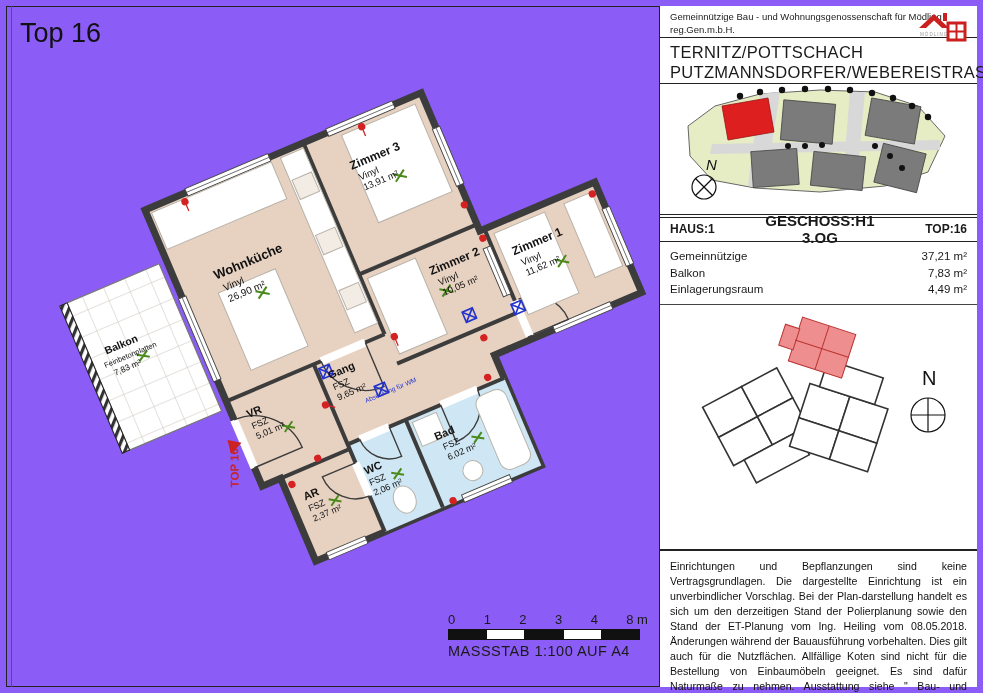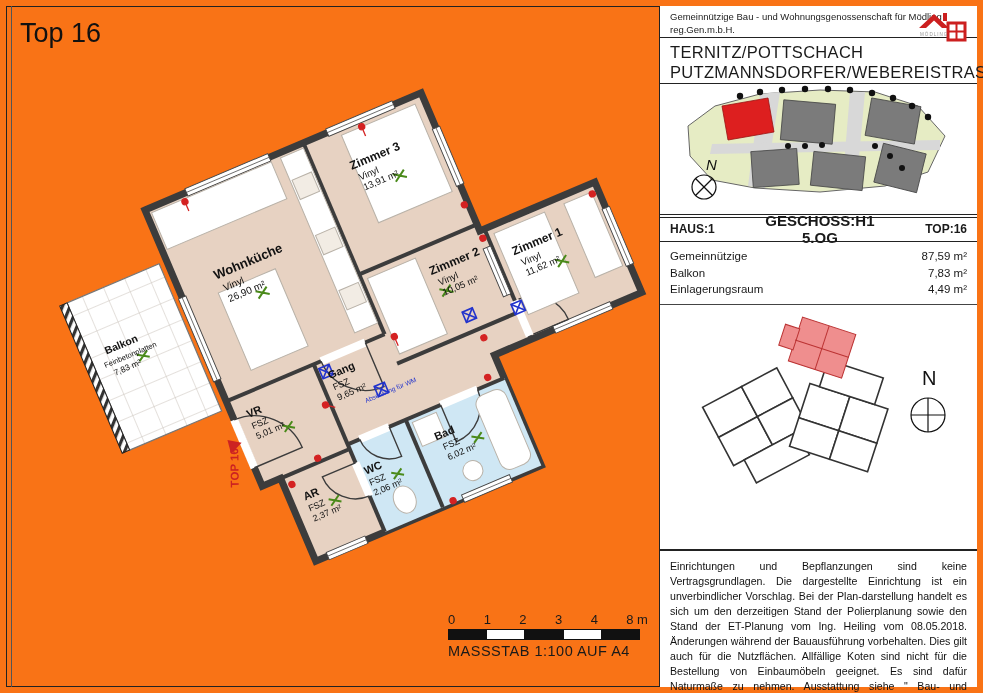--- a/index.html
+++ b/index.html
@@ -1,16 +1,16 @@
 <!DOCTYPE html>
 <html><head>
 <meta charset="utf-8">
 <style>
   html,body{margin:0;padding:0;background:#e9e9e9;}
-  .sheet{position:relative;width:983px;height:693px;background:#f97316;
+  .sheet{position:relative;width:983px;height:693px;background:#8b5cf6;
     font-family:"Liberation Sans",sans-serif;color:#1a1a1a;overflow:hidden;
     box-shadow:0 0 4px rgba(0,0,0,.4);}
   .frame{position:absolute;inset:6px;border:1.6px solid #222;pointer-events:none;}
   .edge-line{position:absolute;top:6px;bottom:6px;left:11px;width:0;border-left:1px solid #555;}
   .plan-title{position:absolute;left:20px;top:18px;font-size:27px;color:#111;}
   
   .panel{position:absolute;top:6px;bottom:6px;left:659px;right:6px;border-left:1.6px solid #222;
     display:flex;flex-direction:column;background:#fff;}
   .sec{border-bottom:1.4px solid #222;position:relative;}
   .company{height:42px;padding:5px 8px 0 10px;font-size:9.5px;line-height:1.35;color:#222;}
@@ -311,28 +311,28 @@
           <text x="46" y="86" font-size="15" font-style="italic" fill="#111">N</text>
           <circle cx="44" cy="103" r="12" fill="none" stroke="#111" stroke-width="1.2"></circle>
           <line x1="35.5" y1="94.5" x2="52.5" y2="111.5" stroke="#111" stroke-width="1.2"></line>
           <line x1="52.5" y1="94.5" x2="35.5" y2="111.5" stroke="#111" stroke-width="1.2"></line>
         </g>
       </svg>
     </div>
 
     <div class="sec hausrow" style="border-top:1.4px solid #222;margin-top:2px;gap:46px;">
       <span class="h">HAUS:1</span>
-      <span class="g">GESCHOSS:H1 5.OG</span>
+      <span class="g">GESCHOSS:H1 3.OG</span>
       <span class="h">TOP:16</span>
     </div>
 
     <div class="sec areas" style="border-bottom:1px solid #444;">
       <div class="arearow">
         <span>Gemeinnützige</span>
-          <span>87,59 m²</span>
+          <span>37,21 m²</span>
       </div>
       <div class="arearow">
         <span>Balkon</span>
           <span>7,83 m²</span>
       </div>
       <div class="arearow">
         <span>Einlagerungsraum</span>
           <span>4,49 m²</span>
       </div>
     </div>

